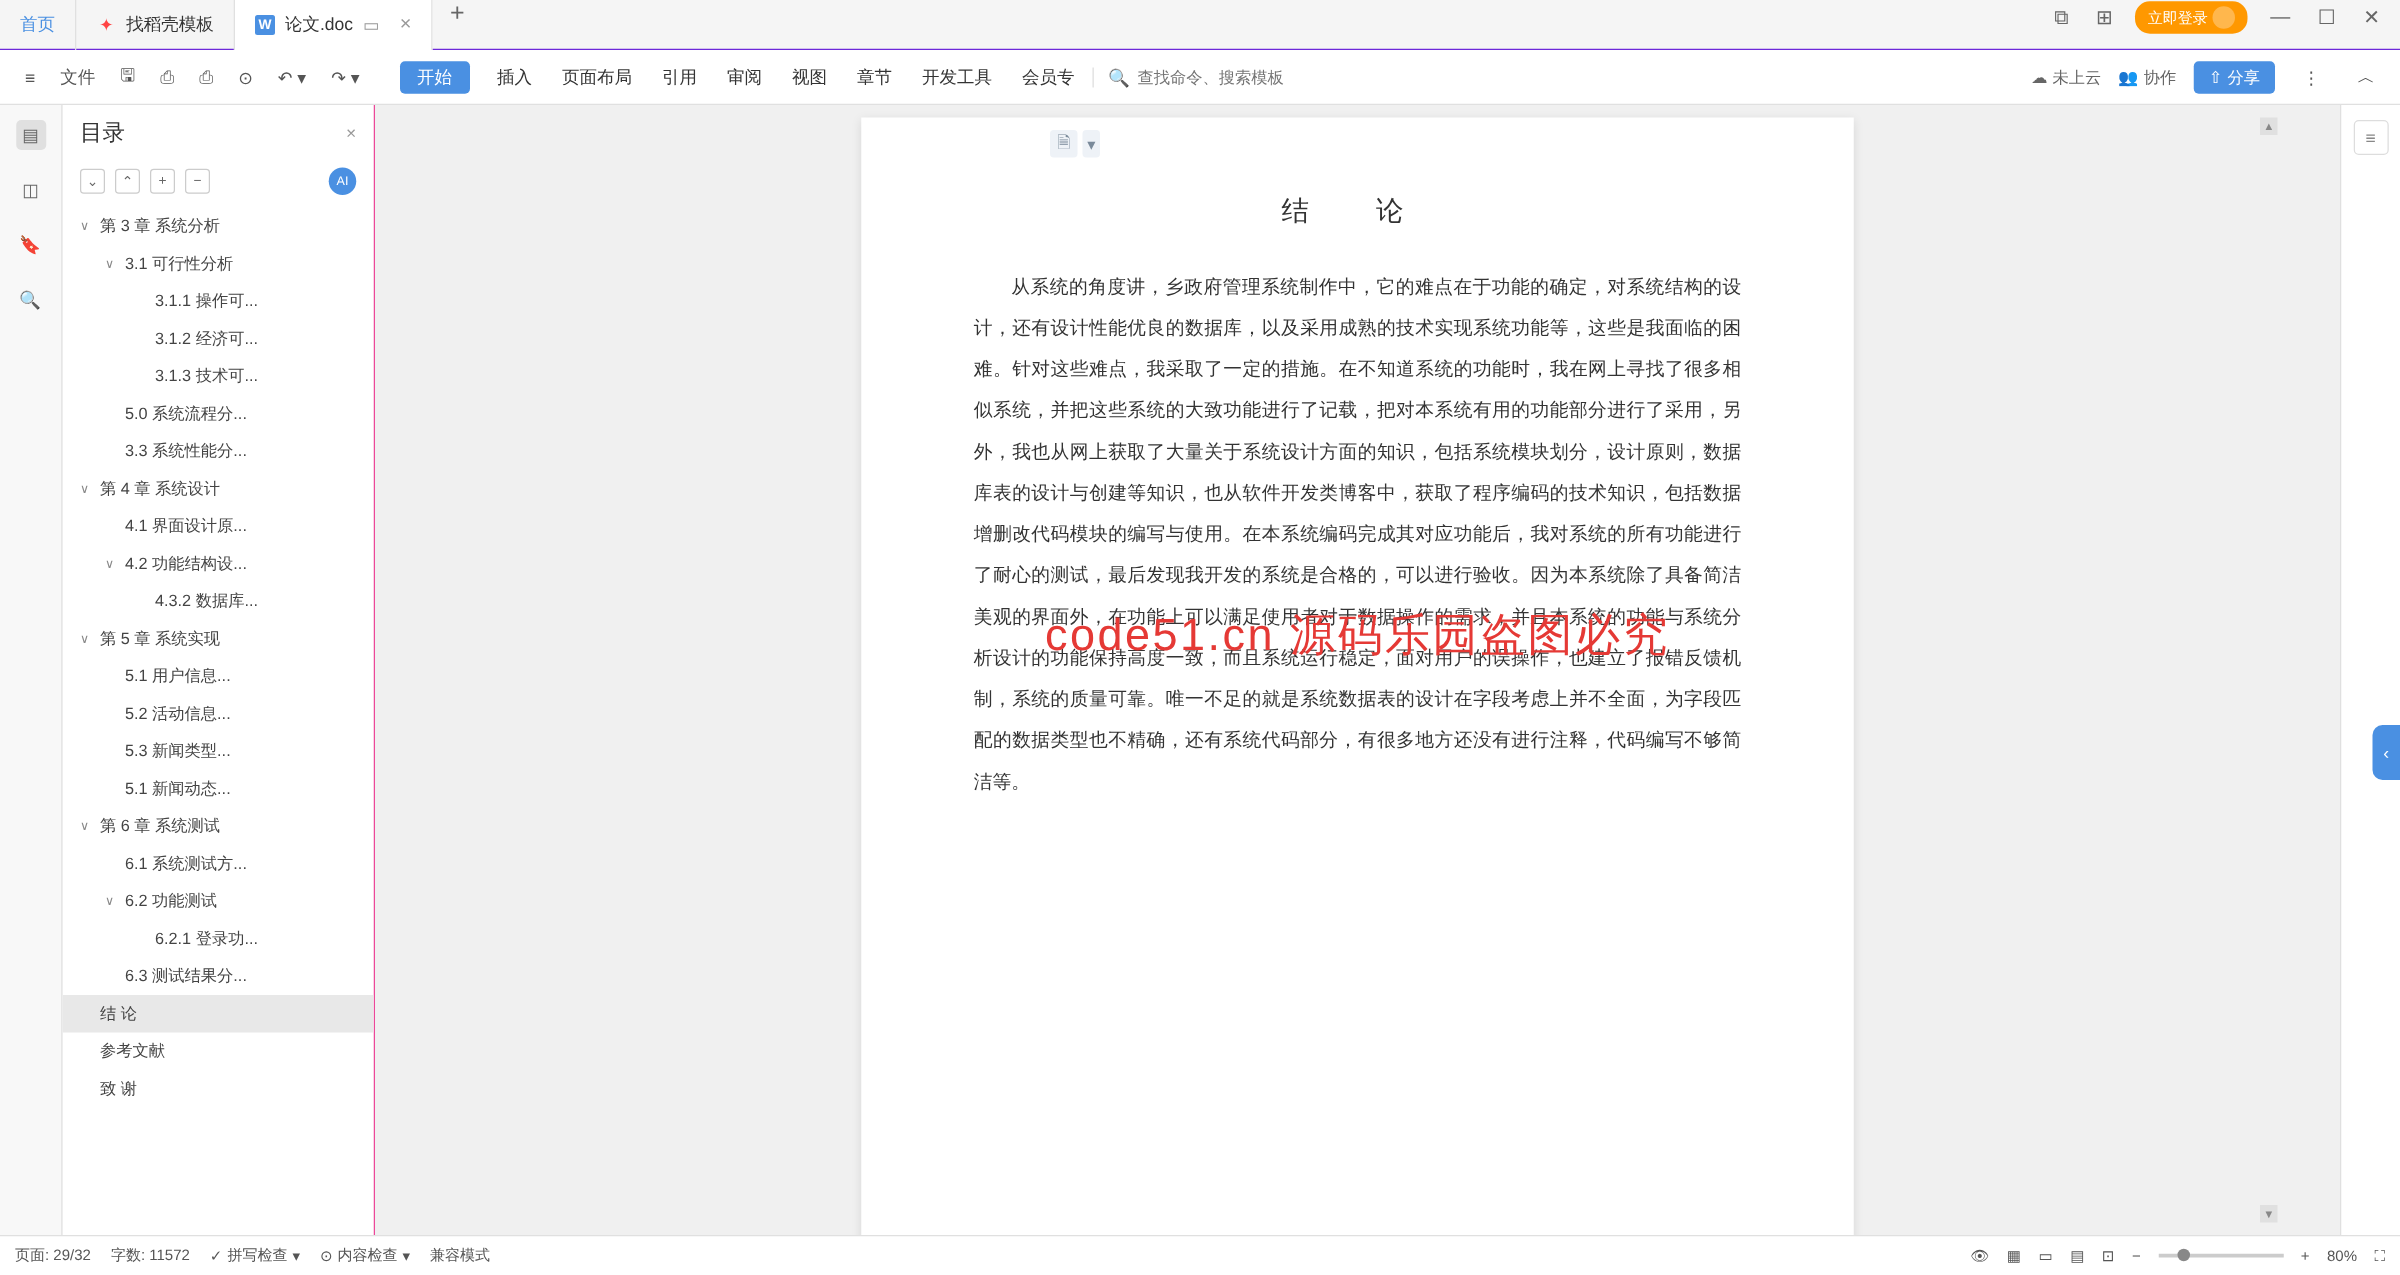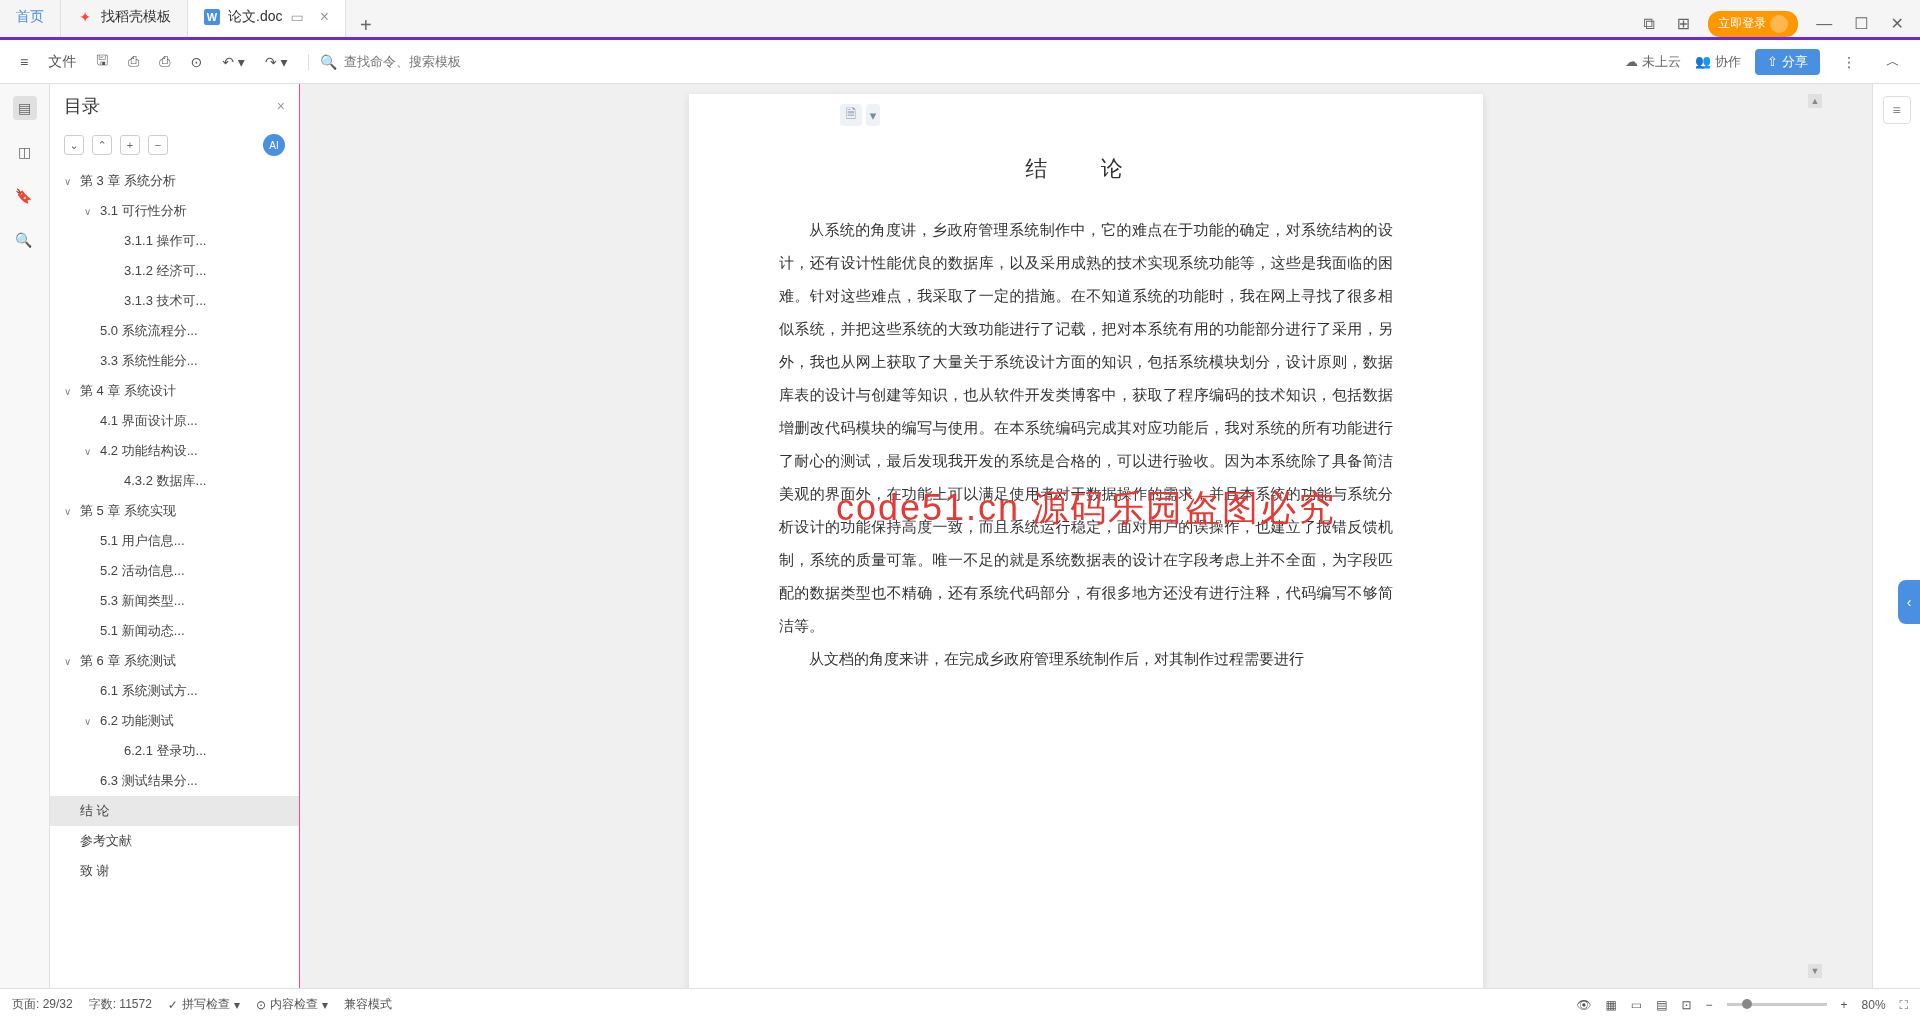--- a/index.html
+++ b/index.html
@@ -1,17 +1,17 @@
 <!DOCTYPE html>
 <html><head>
 <meta charset="utf-8">
 <style>
 *{margin:0;padding:0;box-sizing:border-box;font-family:"Microsoft YaHei",sans-serif}
 body{width:1920px;height:1020px;overflow:hidden;background:#fff;font-size:14px;color:#333}
-.titlebar{height:40px;display:flex;align-items:flex-end;background:#f5f5f5;border-bottom:3px solid #6d28d9}
+.titlebar{height:40px;display:flex;align-items:flex-start;background:#f5f5f5;border-bottom:1px solid #6d28d9}
 .tab{height:40px;display:flex;align-items:center;padding:0 16px;gap:8px;cursor:pointer;border-right:1px solid #e0e0e0}
 .tab.active{background:#fff}
 .tab-icon{width:16px;height:16px;display:inline-flex;align-items:center;justify-content:center}
 .tab-home{color:#4a90e2;font-weight:500}
 .tab-template .tab-icon{color:#ff4444}
 .tab-doc .tab-icon{background:#4a90e2;color:#fff;border-radius:2px;font-size:11px;font-weight:bold}
 .tab-close{color:#999;font-size:16px;margin-left:8px}
 .tab-add{padding:0 14px;color:#666;font-size:20px}
 .titlebar-right{margin-left:auto;display:flex;align-items:center;gap:14px;padding-right:12px}
 .login-btn{background:#ff9800;color:#fff;padding:4px 10px;border-radius:12px;font-size:12px;display:flex;align-items:center;gap:4px}
@@ -94,20 +94,31 @@
 
 <div class="toolbar">
   <span class="tb-btn">≡</span>
   <span class="tb-btn">文件</span>
   <span class="tb-btn">🖫</span>
   <span class="tb-btn">⎙</span>
   <span class="tb-btn">⎙</span>
   <span class="tb-btn">⊙</span>
   <span class="tb-btn">↶ ▾</span>
   <span class="tb-btn">↷ ▾</span>
+  <div class="menu-tabs">
+    <span class="menu-tab active">开始</span>
+    <span class="menu-tab">插入</span>
+    <span class="menu-tab">页面布局</span>
+    <span class="menu-tab">引用</span>
+    <span class="menu-tab">审阅</span>
+    <span class="menu-tab">视图</span>
+    <span class="menu-tab">章节</span>
+    <span class="menu-tab">开发工具</span>
+    <span class="menu-tab">会员专</span>
+  </div>
   <div class="search-box">
     <span>🔍</span>
     <input placeholder="查找命令、搜索模板" style="">
   </div>
   <div class="toolbar-right">
     <span class="cloud-status">
         <span>☁</span>
         <span>未上云</span>
       </span>
     <span class="cloud-status">
@@ -244,21 +255,20 @@
   </div>
 
   <div class="doc-area">
     <div class="page-toolbar">
       <span class="page-tb-btn">🗎</span>
       <span class="page-tb-btn" style="width:14px">▾</span>
     </div>
     <div class="page">
       <div class="doc-title">结   论</div>
       <p class="doc-para">从系统的角度讲，乡政府管理系统制作中，它的难点在于功能的确定，对系统结构的设计，还有设计性能优良的数据库，以及采用成熟的技术实现系统功能等，这些是我面临的困难。针对这些难点，我采取了一定的措施。在不知道系统的功能时，我在网上寻找了很多相似系统，并把这些系统的大致功能进行了记载，把对本系统有用的功能部分进行了采用，另外，我也从网上获取了大量关于系统设计方面的知识，包括系统模块划分，设计原则，数据库表的设计与创建等知识，也从软件开发类博客中，获取了程序编码的技术知识，包括数据增删改代码模块的编写与使用。在本系统编码完成其对应功能后，我对系统的所有功能进行了耐心的测试，最后发现我开发的系统是合格的，可以进行验收。因为本系统除了具备简洁美观的界面外，在功能上可以满足使用者对于数据操作的需求，并且本系统的功能与系统分析设计的功能保持高度一致，而且系统运行稳定，面对用户的误操作，也建立了报错反馈机制，系统的质量可靠。唯一不足的就是系统数据表的设计在字段考虑上并不全面，为字段匹配的数据类型也不精确，还有系统代码部分，有很多地方还没有进行注释，代码编写不够简洁等。</p>
-      <p class="doc-para">从文档的角度来讲，在完成乡政府管理系统制作后，对其制作过程需要进行</p>
     </div>
     <div class="watermark">code51.cn  源码乐园盗图必究</div>
     <div class="scrollbar">
       <div class="scroll-arrow">▲</div>
       <div style="flex:1"></div>
       <div class="scroll-arrow" style="position:absolute;bottom:0;width:100%">▼</div>
     </div>
   </div>
 
   <div class="right-panel">

